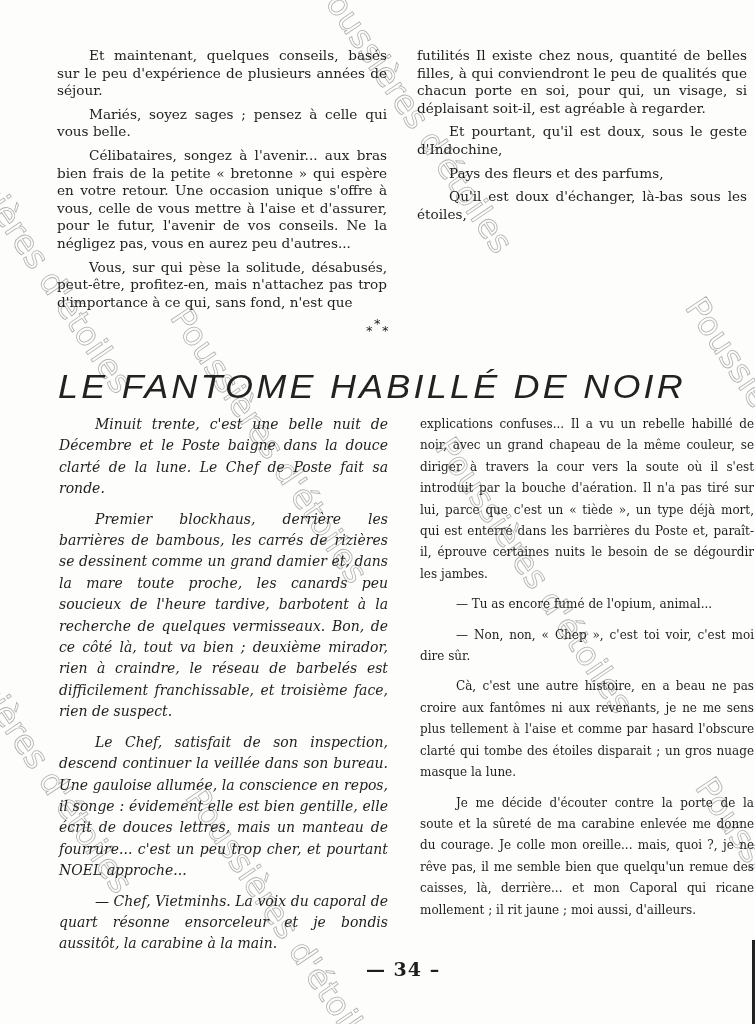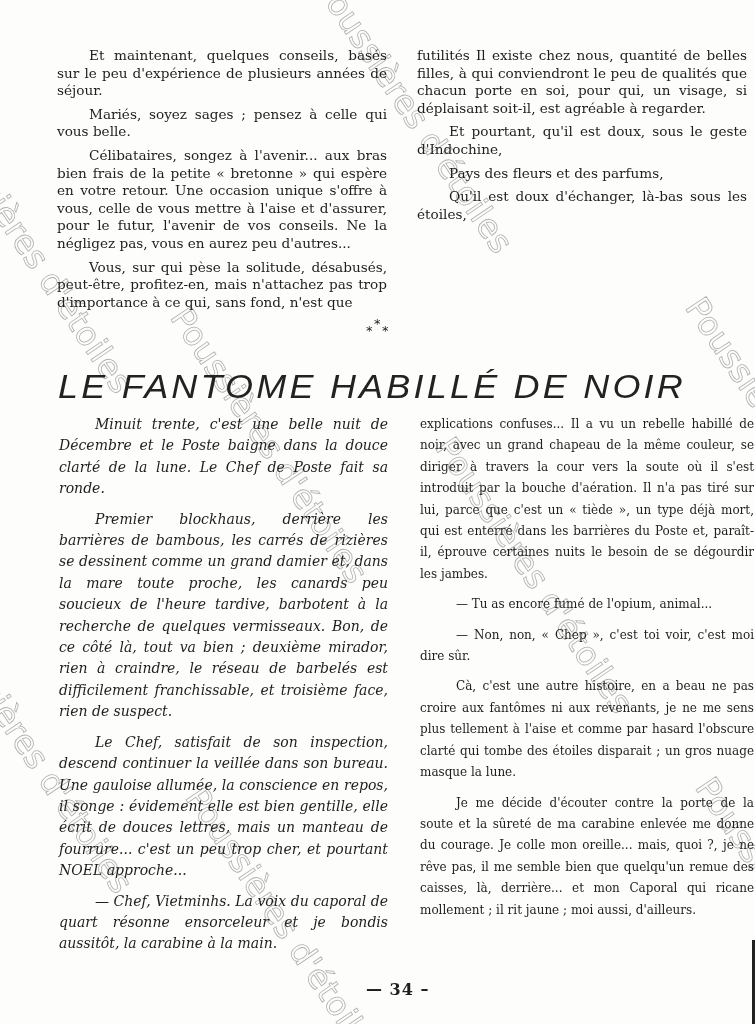--- a/index.html
+++ b/index.html
@@ -32,22 +32,22 @@
     font-family: "DejaVu Sans", sans-serif; font-size: 13px; color: #222;
   }
   .separator span { position: absolute; }
   .title {
     position: absolute; left: 58px; top: 366px; width: 700px;
     font-family: "Liberation Sans", sans-serif;
     font-style: italic; font-size: 36px; letter-spacing: 3.2px;
     color: #222; white-space: nowrap; transform: scaleY(0.92);
   }
   .page-number {
-    position: absolute; left: 366px; top: 980px;
-    font-size: 16px; font-weight: bold; letter-spacing: 1px;
+    position: absolute; left: 366px; top: 958px;
+    font-size: 19px; font-weight: bold; letter-spacing: 1px;
   }
   .watermark {
     position: absolute;
     font-family: "DejaVu Sans", sans-serif;
     font-size: 33px; color: rgba(120,120,120,0.0);
     -webkit-text-stroke: 0.8px rgba(110,110,110,0.55);
     white-space: nowrap; transform-origin: 0 0; transform: rotate(56deg);
     pointer-events: none;
   }
   .edge-shadow {

